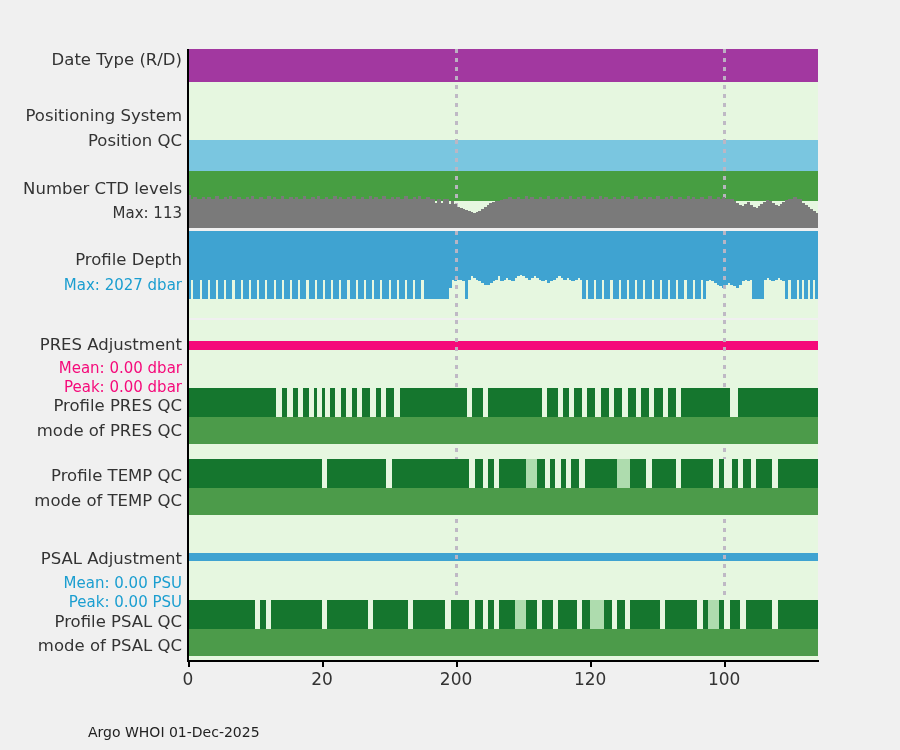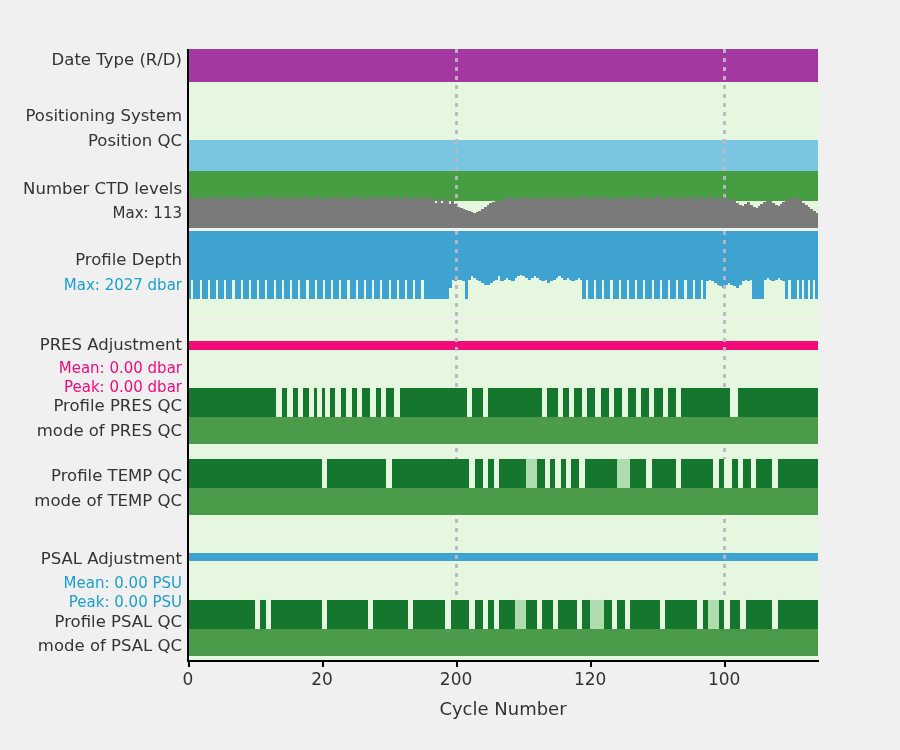--- a/index.html
+++ b/index.html
@@ -724,14 +724,14 @@
       <div class="xtick" style="left: 322.043px;"></div>
       <div class="xticklabel" style="left: 322.043px;">20</div>
       <div class="xtick" style="left: 456.085px;"></div>
       <div class="xticklabel" style="left: 456.085px;">200</div>
       <div class="xtick" style="left: 590.128px;"></div>
       <div class="xticklabel" style="left: 590.128px;">120</div>
       <div class="xtick" style="left: 724.17px;"></div>
       <div class="xticklabel" style="left: 724.17px;">100</div>
     </div>
 
-  <div class="xlabel">Cycle Number</div>
+  <div class="credit">Argo WHOI 01-Dec-2025</div>
 </div>
 
 </body></html>

